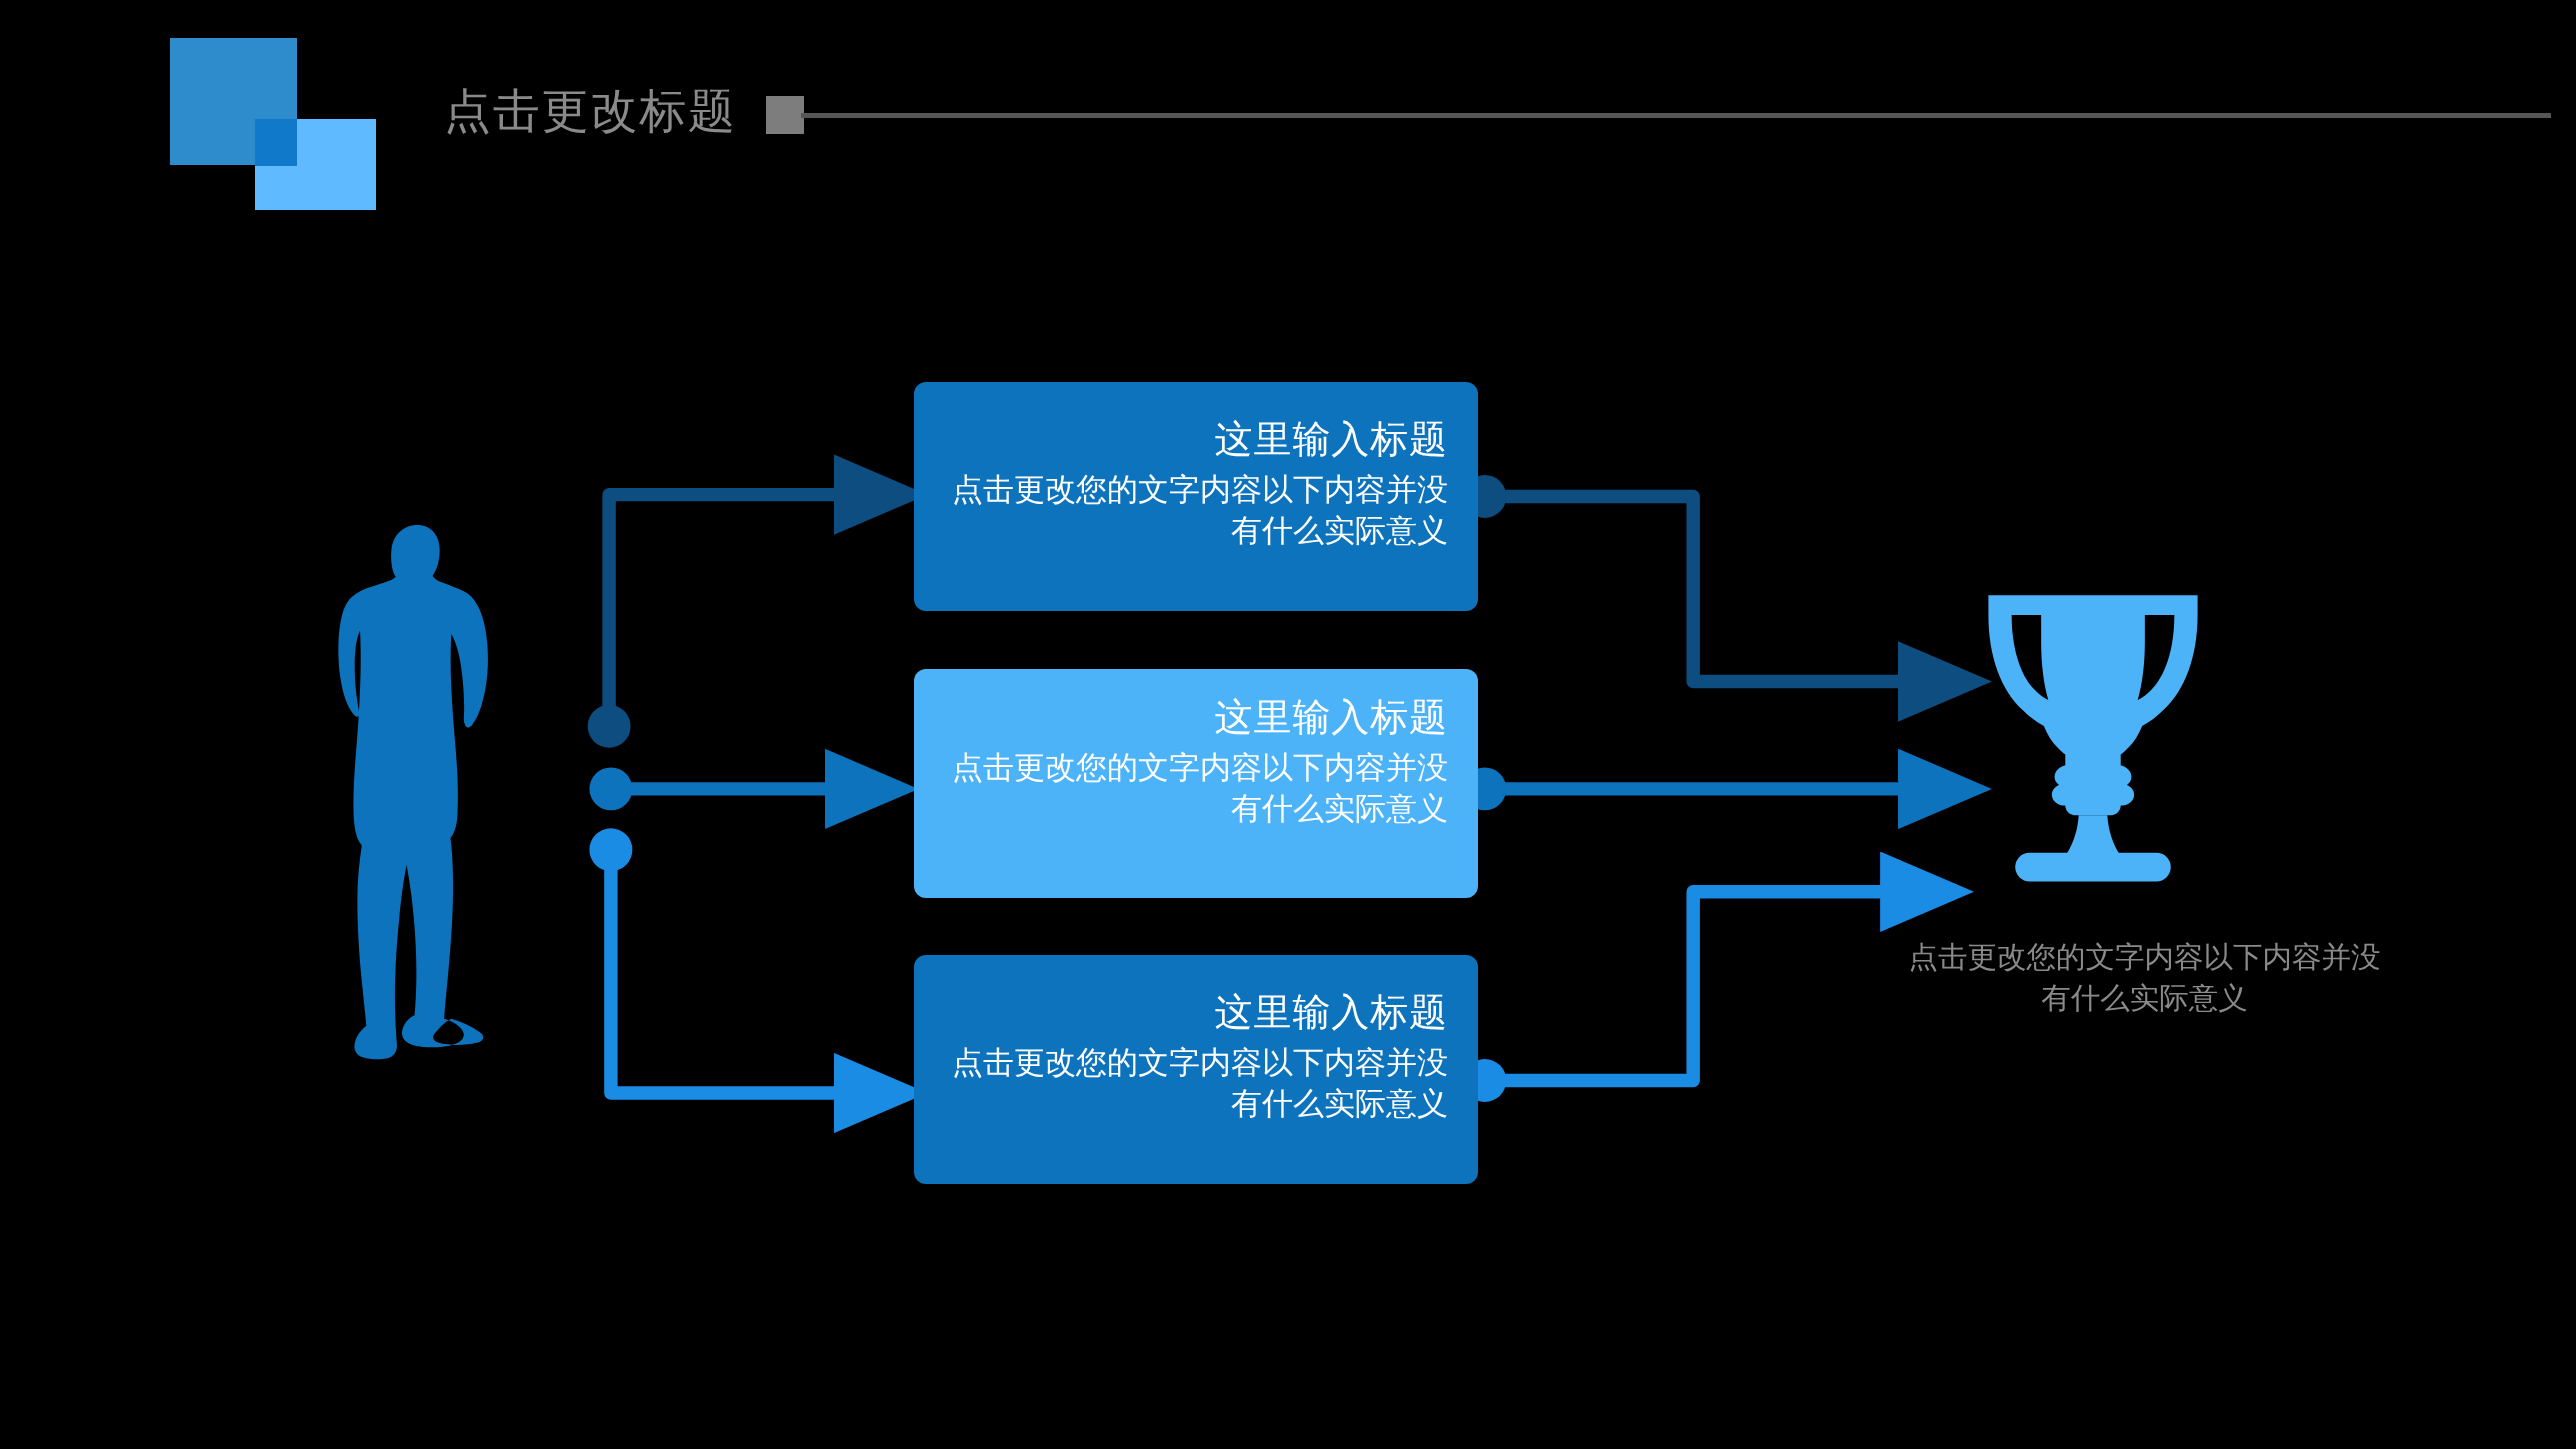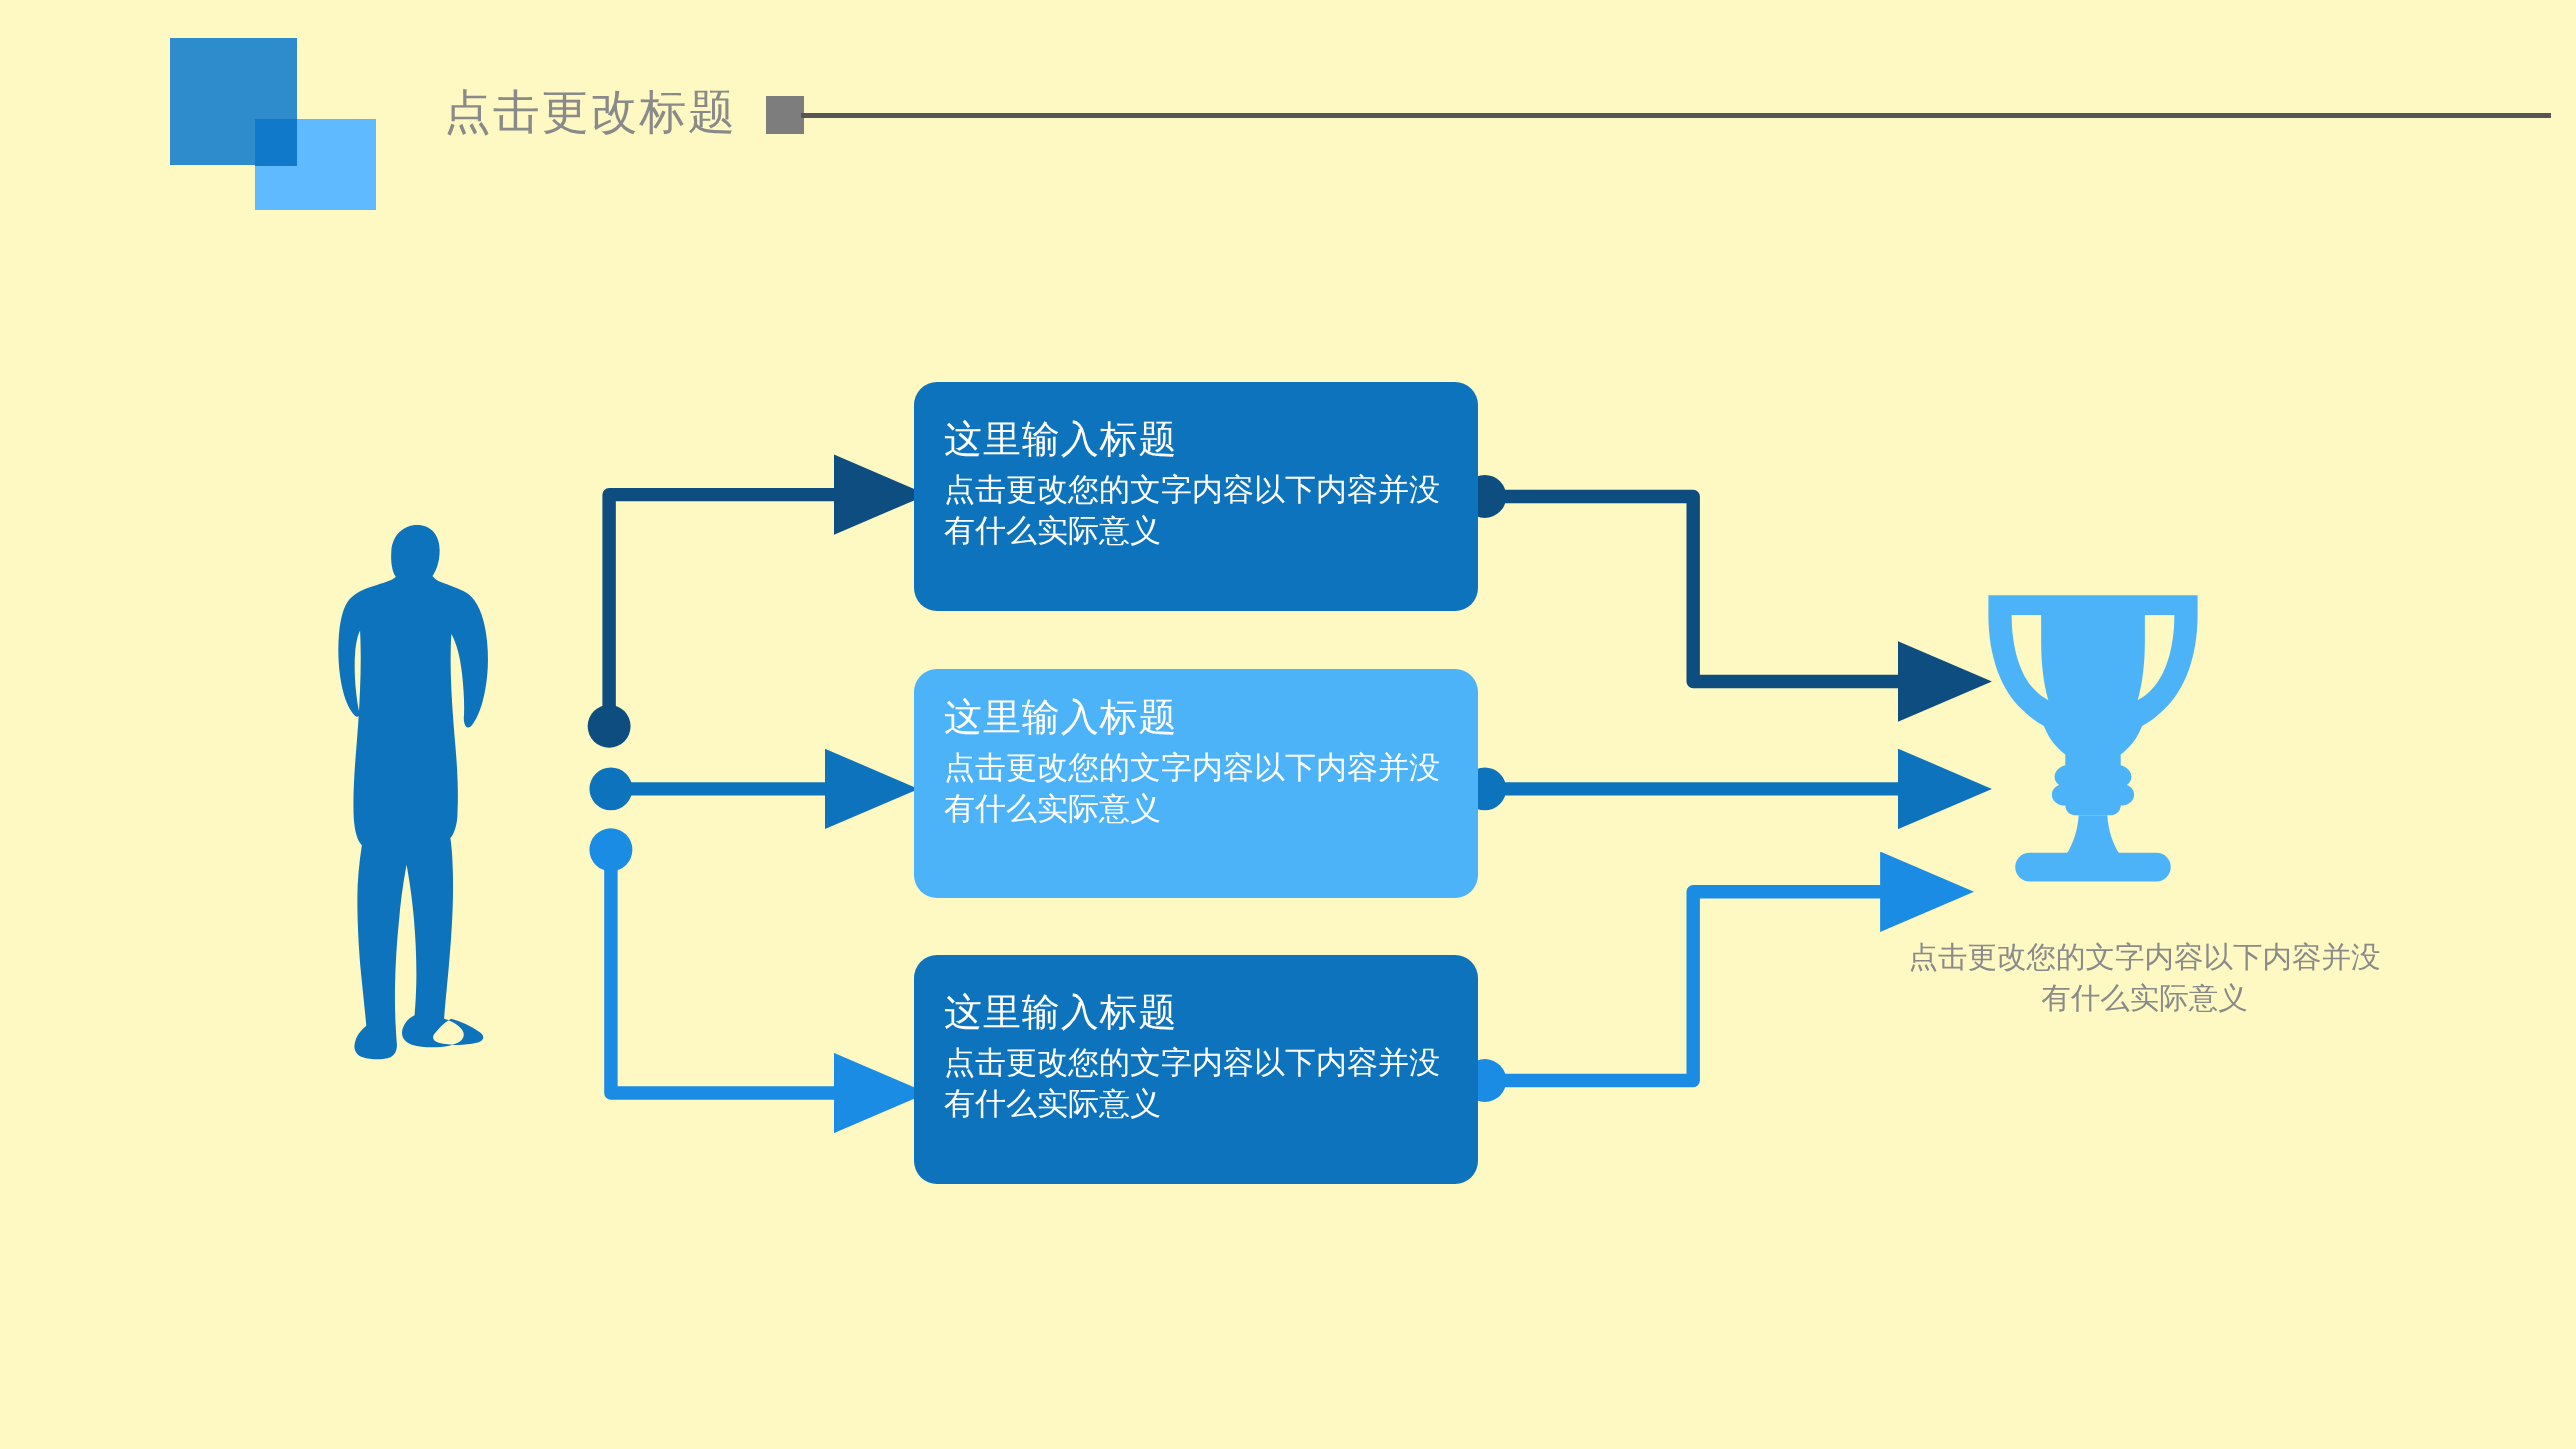--- a/index.html
+++ b/index.html
@@ -7,22 +7,23 @@
     padding: 0;
     background: #ffffff;
   }
   body {
     font-family: "Liberation Sans", "DejaVu Sans", sans-serif;
   }
   #slide {
     position: relative;
     width: 2576px;
     height: 1449px;
-    background: #fef9c3;
+    background: #000000;
     overflow: hidden;
+    font-family: Liberation Serif, serif;
   }
 
   
   #header-logo {
     position: absolute;
     left: 170px;
     top: 38px;
     width: 206px;
     height: 172px;
   }
@@ -82,24 +83,24 @@
     position: absolute;
     left: 335px;
     top: 523px;
     width: 161px;
     height: 546px;
   }
 
   
   .card {
     position: absolute;
-    border-radius: 23px;
+    border-radius: 12px;
     box-sizing: border-box;
     padding: 12.5px 30px;
-    text-align: left;
+    text-align: right;
     color: #ffffff;
   }
   .card-title {
     font-size: 38px;
     line-height: 1.25;
     letter-spacing: 0.9px;
     margin: 0 0 5.4px 0;
     white-space: nowrap;
   }
   .card-body {

